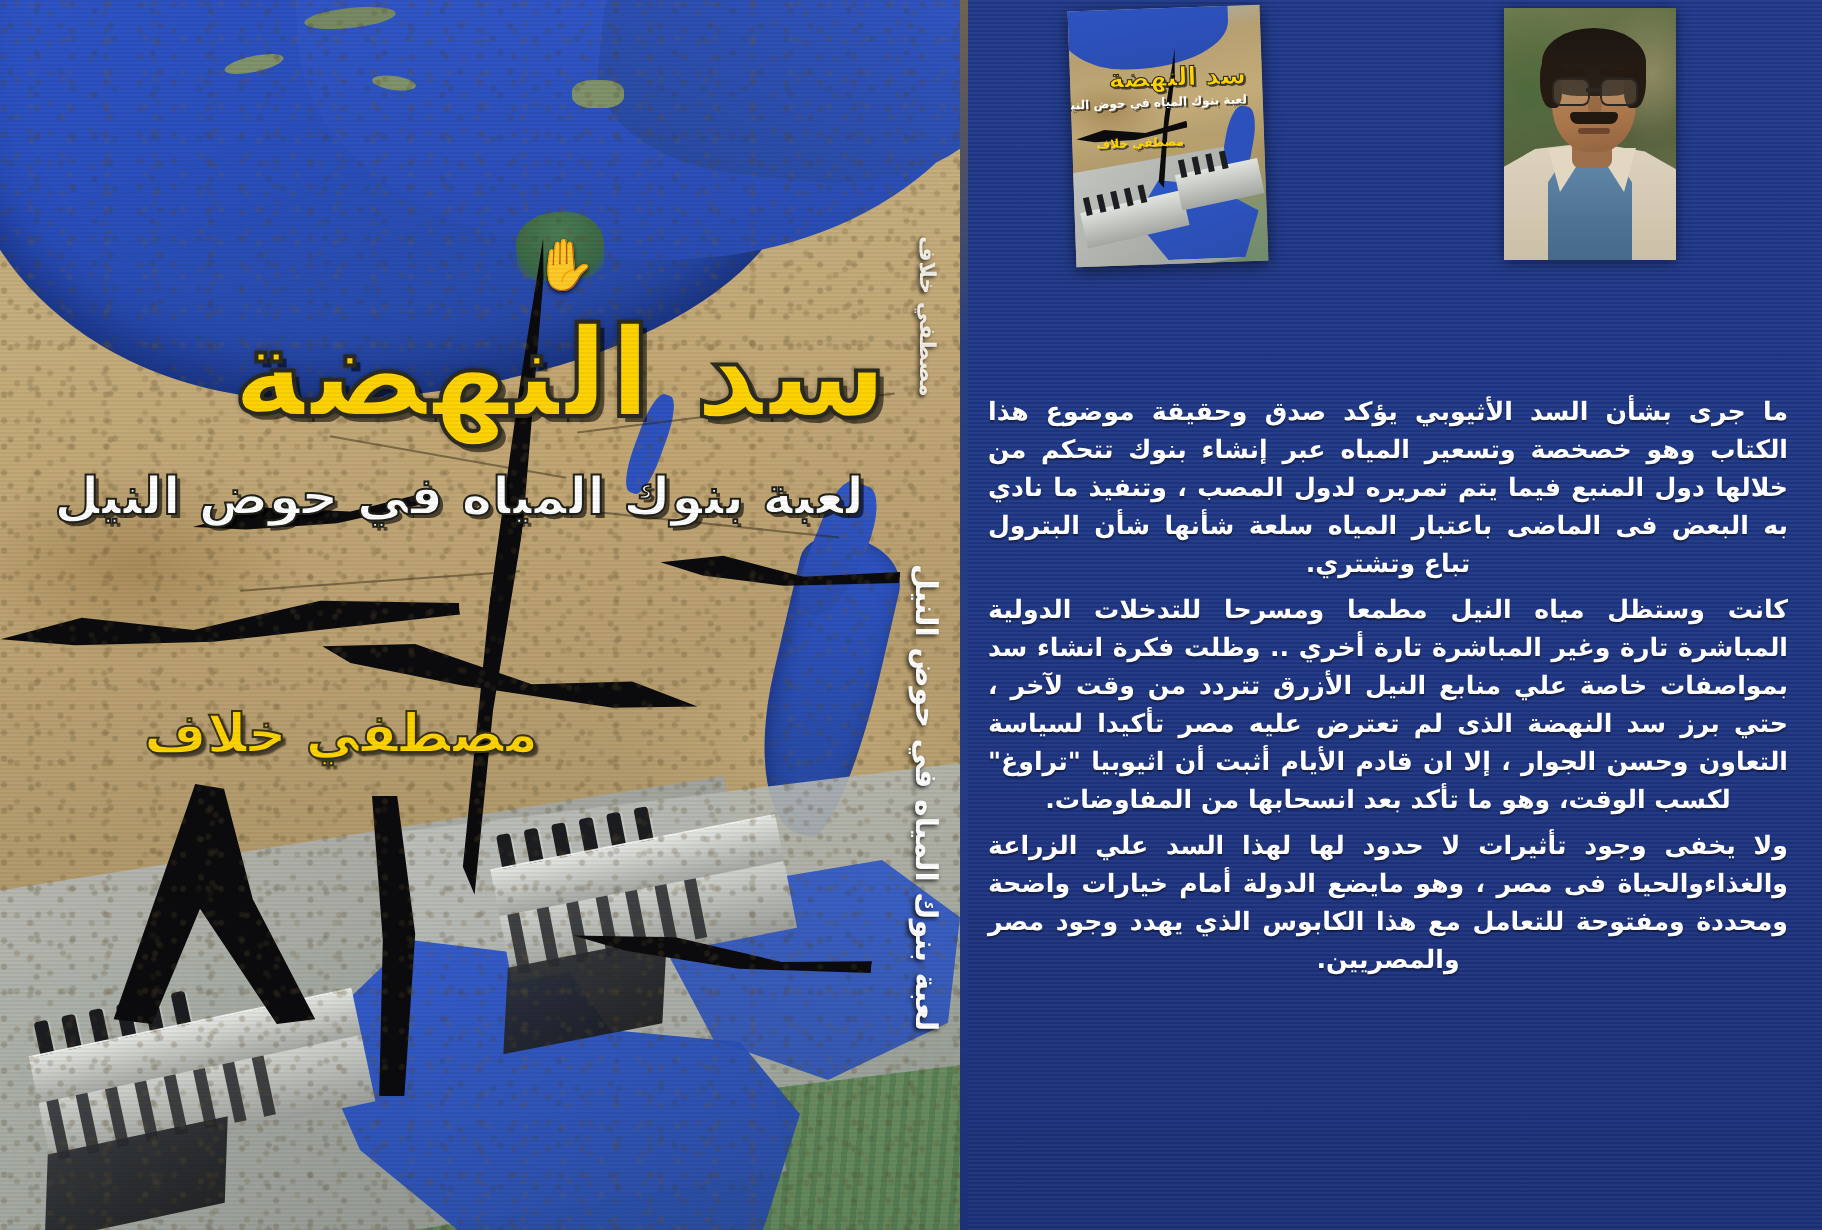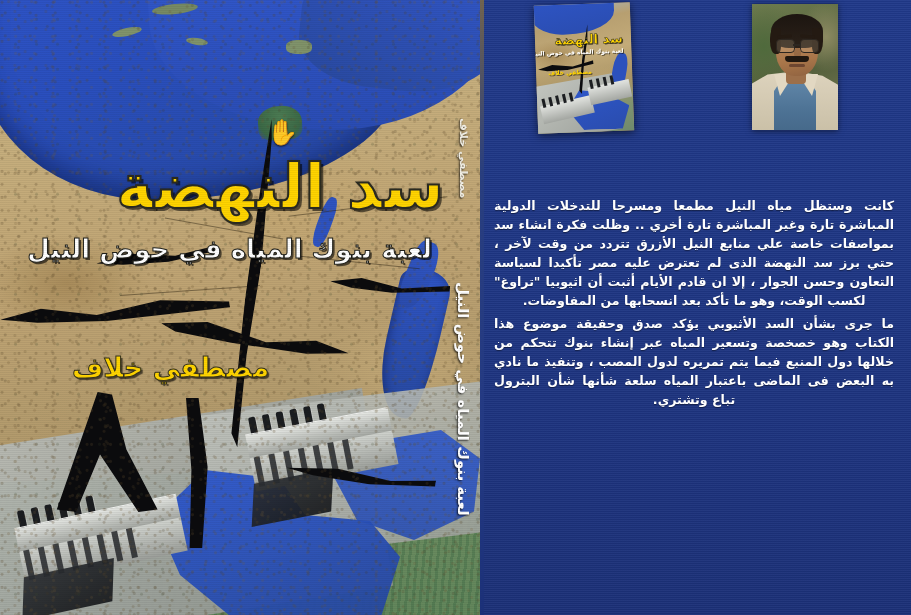--- a/index.html
+++ b/index.html
@@ -541,18 +541,19 @@
         <div class="lens l"></div>
         <div class="bridge"></div>
         <div class="lens r"></div>
       </div>
       <div class="nose"></div>
       <div class="stache"></div>
       <div class="mouth"></div>
     </div>
 
     <div id="back-text">
+      <p>ما جرى بشأن السد الأثيوبي يؤكد صدق وحقيقة موضوع هذا الكتاب وهو خصخصة وتسعير المياه عبر إنشاء بنوك تتحكم من خلالها دول المنبع فيما يتم  تمريره لدول المصب ، وتنفيذ ما نادي به البعض فى الماضى باعتبار المياه سلعة شأنها شأن البترول تباع وتشتري.</p>
       <p>كانت وستظل مياه النيل مطمعا ومسرحا للتدخلات الدولية المباشرة تارة وغير المباشرة تارة أخري .. وظلت فكرة انشاء سد بمواصفات خاصة علي منابع النيل الأزرق تتردد من وقت لآخر ، حتي برز سد النهضة الذى لم تعترض عليه مصر تأكيدا لسياسة التعاون وحسن الجوار ، إلا ان قادم الأيام أثبت أن اثيوبيا "تراوغ" لكسب الوقت، وهو ما تأكد بعد انسحابها من المفاوضات.</p>
-      <p>ما جرى بشأن السد الأثيوبي يؤكد صدق وحقيقة موضوع هذا الكتاب وهو خصخصة وتسعير المياه عبر إنشاء بنوك تتحكم من خلالها دول المنبع فيما يتم  تمريره لدول المصب ، وتنفيذ ما نادي به البعض فى الماضى باعتبار المياه سلعة شأنها شأن البترول تباع وتشتري.</p>
+      <p>ولا يخفى وجود تأثيرات لا حدود لها لهذا السد علي الزراعة والغذاءوالحياة فى مصر ، وهو مايضع الدولة أمام خيارات واضحة ومحددة ومفتوحة للتعامل مع هذا الكابوس الذي يهدد وجود مصر والمصريين.</p>
     </div>
   </div>
 
 </div>
 
 </body></html>

